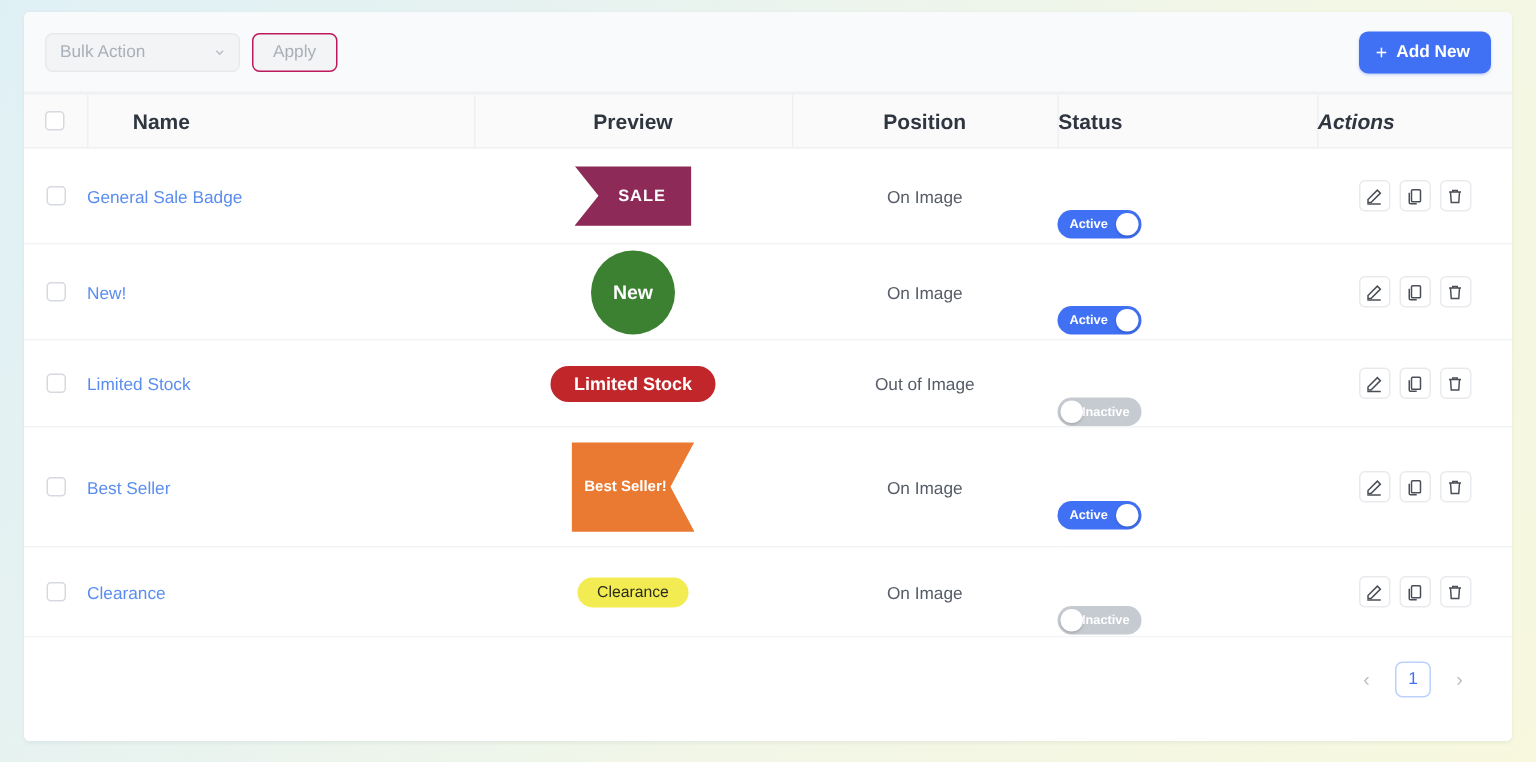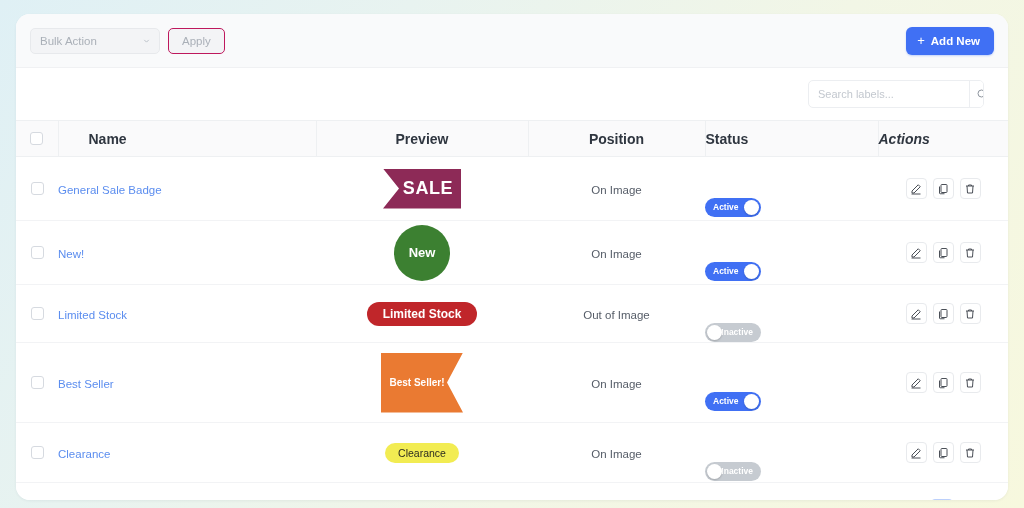--- a/index.html
+++ b/index.html
@@ -7,24 +7,24 @@
   body {
     width: 1024px; height: 508px;
     font-family: "Liberation Sans", sans-serif;
     background: linear-gradient(125deg, #dff0f5 0%, #e8f3f0 30%, #f2f6e6 62%, #f7f8de 100%);
     overflow: hidden;
   }
 
   
   .card {
     position: absolute;
-    left: 16px; top: 14px;
+    left: 16px; top: 8px;
     width: 992px; height: 486px;
     background: #ffffff;
-    border-radius: 14px;
+    border-radius: 4px;
     box-shadow: 0 1px 3px rgba(20,40,60,.06);
     overflow: hidden;
     display: flex; flex-direction: column;
   }
 
   
   .toolbar {
     height: 54px;
     background: #f9fafb;
     border-bottom: 1px solid #f0f1f3;
@@ -146,21 +146,21 @@
 
   
   .badge-cell { display: flex; align-items: center; justify-content: center; }
 
   .badge-ribbon-left {
     position: relative;
     width: 78px; height: 40px;
     background: #8d2a57;
     color: #fff;
     display: flex; align-items: center; justify-content: center;
-    font-size: 18px; font-weight: 700; letter-spacing: .6px;
+    font-size: 11px; font-weight: 700; letter-spacing: .6px;
     padding-left: 12px;
     clip-path: polygon(0 0, 100% 0, 100% 100%, 0 100%, 16px 50%);
   }
   .badge-circle {
     width: 56px; height: 56px; border-radius: 50%;
     background: #3c8031; color: #fff;
     display: flex; align-items: center; justify-content: center;
     font-size: 13px; font-weight: 700;
   }
   .badge-pill-red {
@@ -259,31 +259,20 @@
         </svg>
     </div>
     <button class="apply-btn">Apply</button>
     <div class="spacer"></div>
     <button class="add-new">
       <span class="plus">+</span>
       <span>Add New</span>
     </button>
   </div>
 
-  <div class="search-row">
-    <div class="search-box">
-      <input type="text" placeholder="Search labels..." style="">
-      <button class="search-btn">
-        <svg viewBox="0 0 24 24" fill="none" stroke="currentColor" stroke-width="2">
-            <circle cx="11" cy="11" r="7"></circle>
-            <path d="M20 20l-3.6-3.6"></path>
-          </svg>
-      </button>
-    </div>
-  </div>
 
   <table class="table">
     <thead>
       <tr>
         <th class="col-chk">
           <div class="chk"></div>
         </th>
         <th class="col-name">Name</th>
         <th class="col-prev">Preview</th>
         <th class="col-pos">Position</th>

